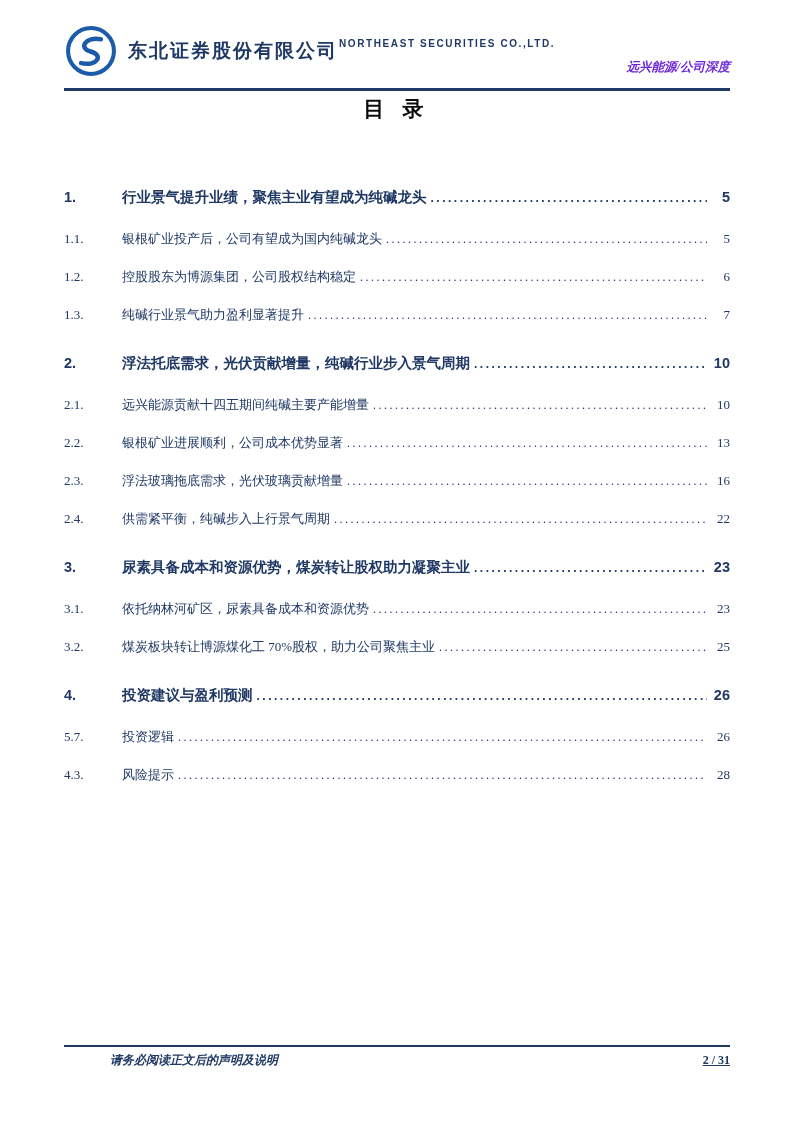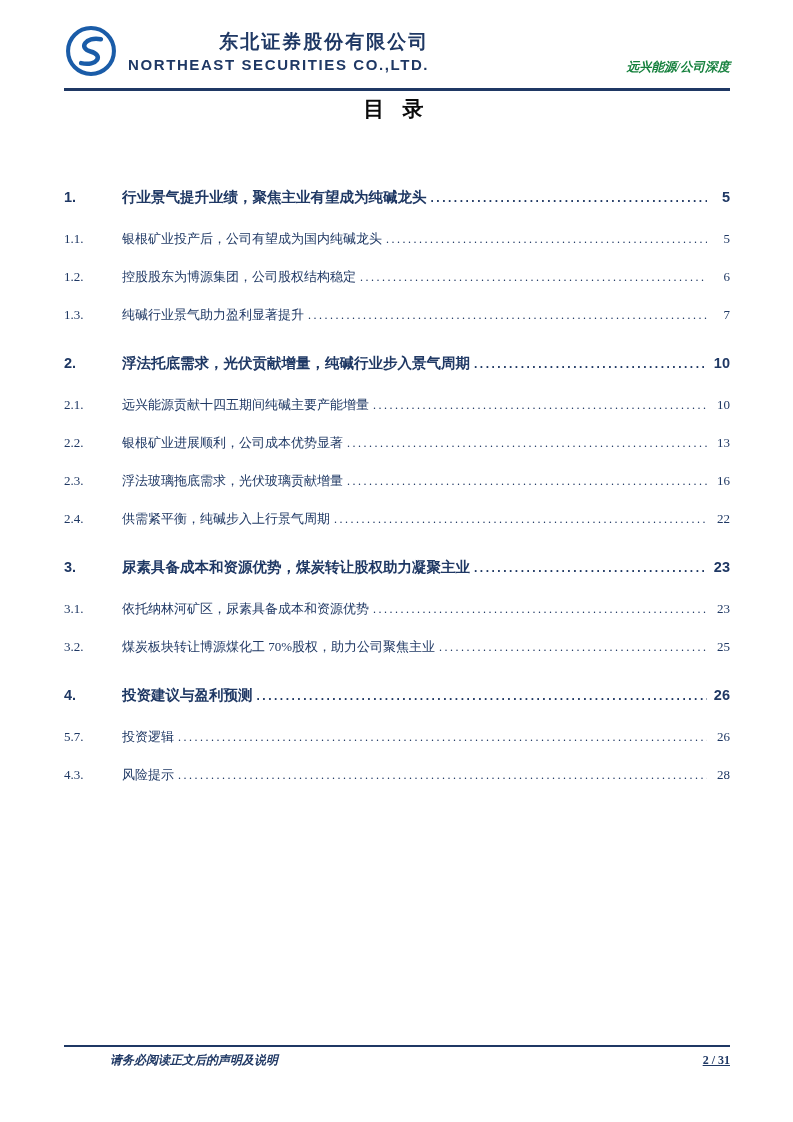--- a/index.html
+++ b/index.html
@@ -20,41 +20,41 @@
     position: absolute;
     top: 24px;
     left: 64px;
     right: 63px;
     display: flex;
     justify-content: space-between;
     align-items: flex-end;
   }
   .brand { display: flex; align-items: center; gap: 10px; }
   .logo-svg { display: block; }
-  .brand-text { display: flex; flex-direction: column; gap: 1px; text-align: right; }
+  .brand-text { display: flex; flex-direction: row; gap: 1px; }
   .brand-cn {
     font-family: "Liberation Sans", sans-serif;
     font-size: 19px;
     font-weight: bold;
     letter-spacing: 2px;
     color: #1f3864;
   }
   .brand-en {
     font-family: "Liberation Sans", sans-serif;
-    font-size: 15px;
+    font-size: 10px;
     font-weight: bold;
     letter-spacing: 1.6px;
     color: #1f3864;
   }
   .report-tag {
     font-family: Liberation Serif, serif;
     font-size: 12.5px;
     font-weight: bold;
     font-style: italic;
-    color: #15803d;
+    color: #6d28d9;
     padding-bottom: 2px;
   }
   .header-rule {
     position: absolute;
     top: 88px;
     left: 64px;
     right: 63px;
     height: 2.5px;
     background: #1f3864;
   }

